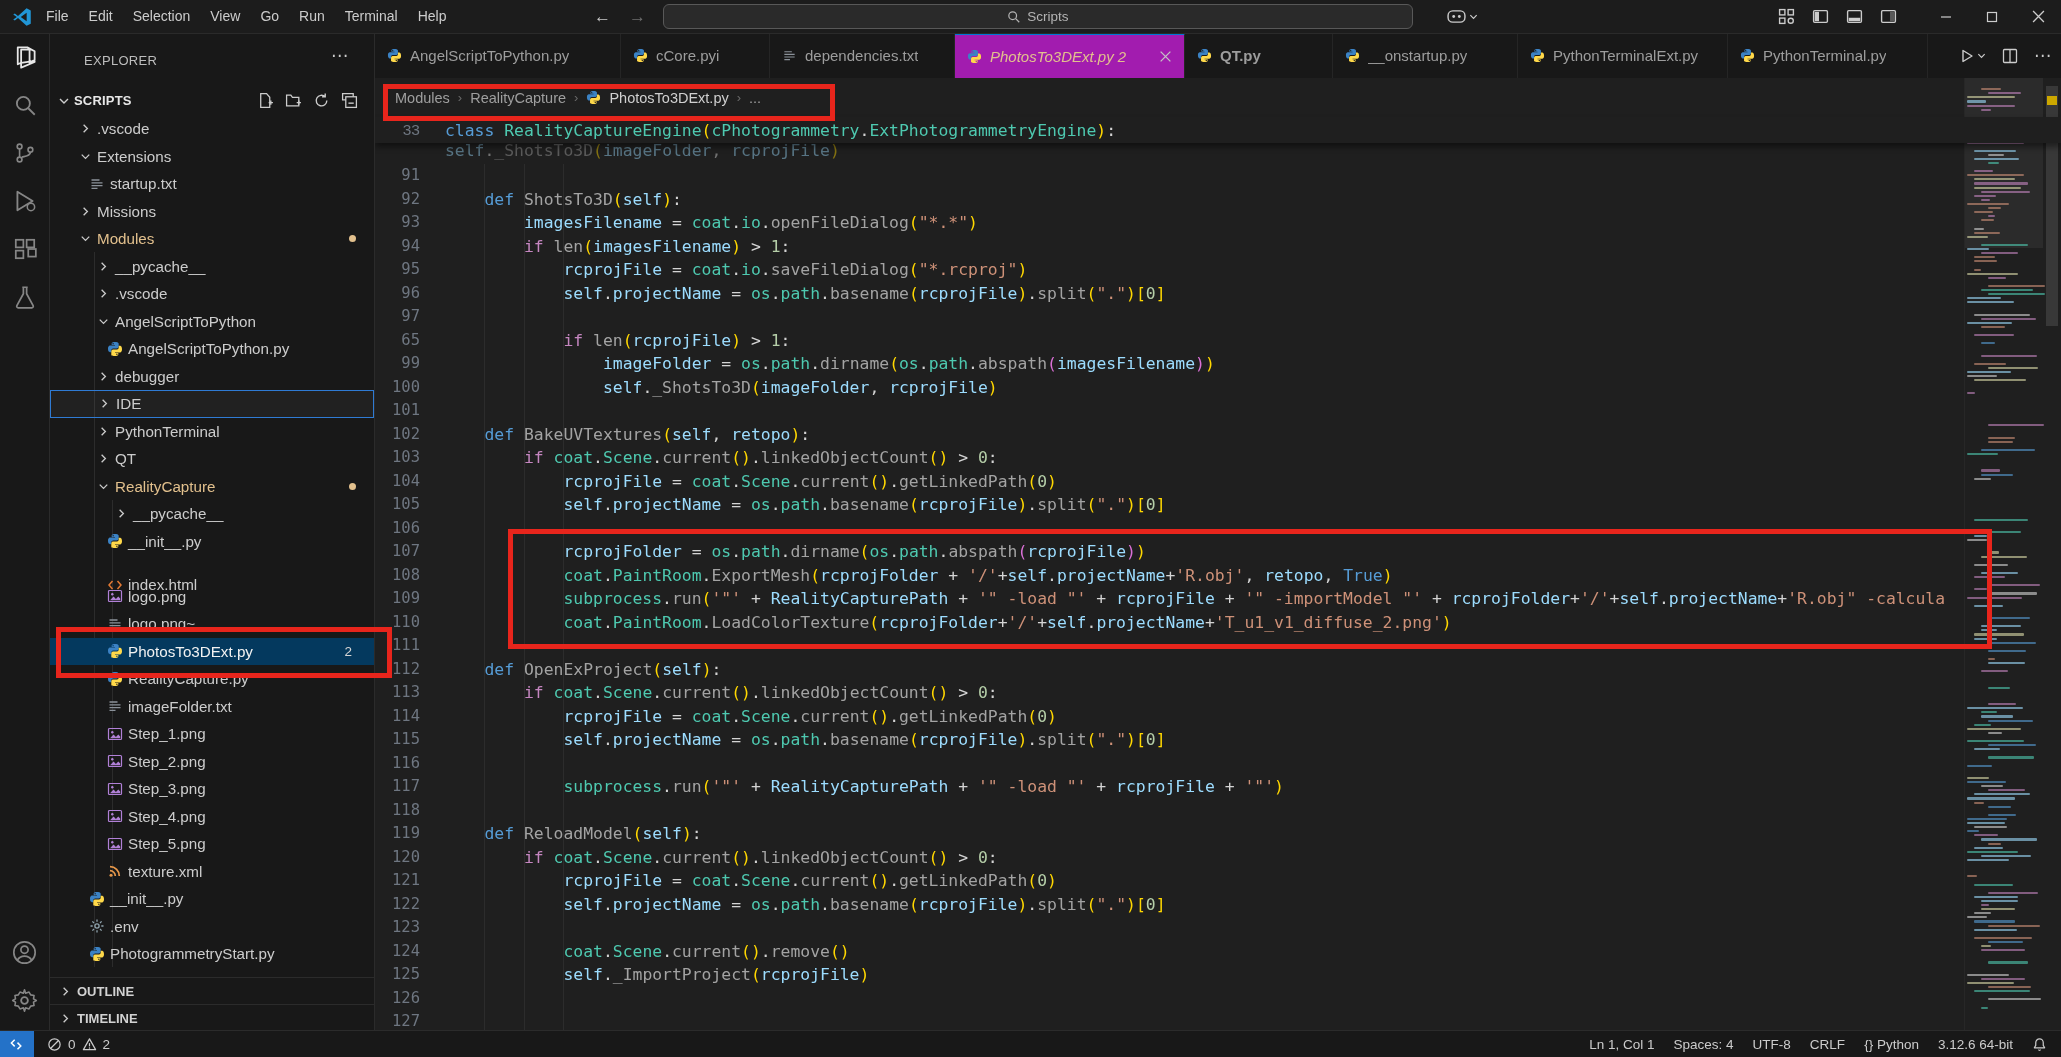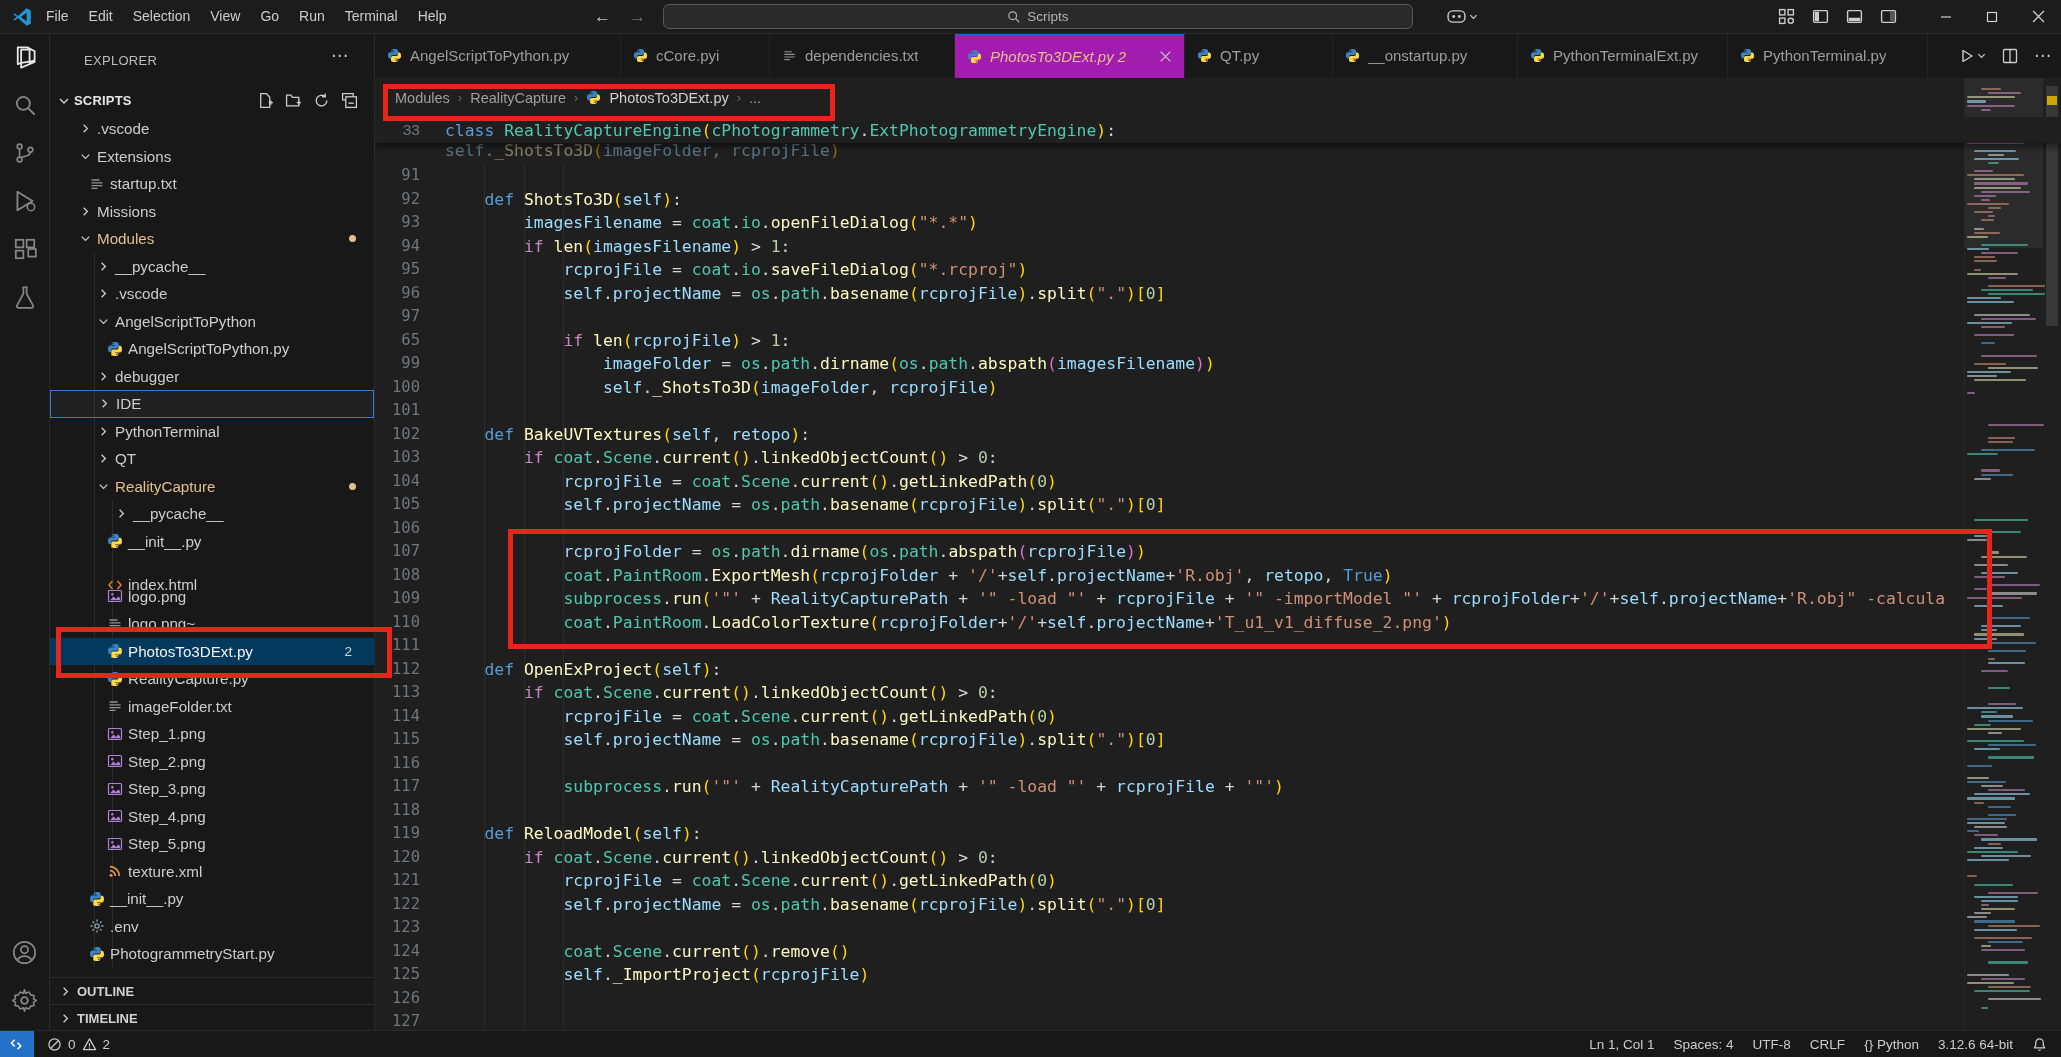--- a/index.html
+++ b/index.html
@@ -74,21 +74,21 @@
           box-shadow:0 4px 6px rgba(0,0,0,0.45);display:flex;align-items:center;}
   #sticky .gnum{width:70px;text-align:right;padding-right:25px;box-sizing:border-box;color:#6e7681;font-size:15.5px;}
   #dimline{position:absolute;left:0;top:108px;width:100%;height:22px;opacity:.45;display:flex;overflow:hidden;}
   #dimline .gnum{width:70px;flex:none;}
   #codewrap{position:absolute;left:0;top:131px;right:96px;bottom:0;overflow:hidden;}
   .cline{height:23.5px;line-height:23.5px;display:flex;white-space:pre;}
   .cline .gnum{width:70px;text-align:right;padding-right:25px;box-sizing:border-box;color:#6e7681;font-size:15.5px;flex:none;}
   .cline .ccode{white-space:pre;}
   .iguide{position:absolute;width:1px;top:0;height:870px;background:rgba(255,255,255,0.06);}
 
-  .tk-kw{color:#c586c0;} .tk-bl{color:#569cd6;} .tk-fn{color:#fef9c3;} .tk-ty{color:#4ec9b0;}
+  .tk-kw{color:#c586c0;} .tk-bl{color:#569cd6;} .tk-fn{color:#a3a3a3;} .tk-ty{color:#4ec9b0;}
   .tk-va{color:#9cdcfe;} .tk-st{color:#ce9178;} .tk-nu{color:#b5cea8;} .tk-df{color:#d4d4d4;}
   .tk-b1{color:#ffd700;} .tk-b2{color:#da70d6;}
 
   #minimap{position:absolute;right:18px;top:45px;width:78px;bottom:0;background:#1f1f1f;border-left:1px solid rgba(255,255,255,0.04);}
   #minimap-slider{position:absolute;left:0;top:0;width:100%;height:170px;background:rgba(255,255,255,0.055);}
   .mrow{position:absolute;height:2.2px;border-radius:1px;}
   #scrollcol{position:absolute;right:0;top:45px;width:18px;bottom:0;}
   #scrollthumb{position:absolute;left:3px;top:8px;width:12px;height:240px;background:rgba(121,121,121,0.28);}
   .rulermark{position:absolute;left:4px;width:10px;height:9px;background:#cca700;}
 
@@ -623,21 +623,21 @@
             <path fill="#ffd94a" d="M8.1 15c3.3 0 3.2-1.5 3.2-1.5v-1.6H8v-.5h4.6S15 11.7 15 8.2s-2.1-3.4-2.1-3.4h-1.2v1.7s.1 2.1-2 2.1H6.3s-2 0-2 1.9v3.2S4 15 8.1 15zm1.8-1a.7.7 0 1 1 0-1.4.7.7 0 0 1 0 1.4z"></path>
           </svg>
         </span>
         <span class="tlabel">PhotosTo3DExt.py 2</span>
         <span class="close">
           <svg width="13" height="13" viewBox="0 0 12 12">
             <path d="M1.5 1.5l9 9M10.5 1.5l-9 9" stroke="#c5c5c5" stroke-width="1.2"></path>
           </svg>
         </span>
       </div>
-      <div class="tab" style="width: 148px;">
+      <div class="tab" style="width: 148px; font-weight: bold;">
         <span>
           <svg width="15" height="15" viewBox="0 0 16 16">
             <path fill="#3b82c4" d="M7.9 1C4.6 1 4.7 2.5 4.7 2.5v1.6H8v.5H3.4S1 4.3 1 7.8s2.1 3.4 2.1 3.4h1.2V9.5s-.1-2.1 2-2.1h3.4s2 0 2-1.9V2.9S12 1 7.9 1zM6.1 2a.7.7 0 1 1 0 1.4.7.7 0 0 1 0-1.4z"></path>
             <path fill="#ffd94a" d="M8.1 15c3.3 0 3.2-1.5 3.2-1.5v-1.6H8v-.5h4.6S15 11.7 15 8.2s-2.1-3.4-2.1-3.4h-1.2v1.7s.1 2.1-2 2.1H6.3s-2 0-2 1.9v3.2S4 15 8.1 15zm1.8-1a.7.7 0 1 1 0-1.4.7.7 0 0 1 0 1.4z"></path>
           </svg>
         </span>
         <span class="tlabel">QT.py</span>
       </div>
       <div class="tab" style="width: 185px;">
         <span>

